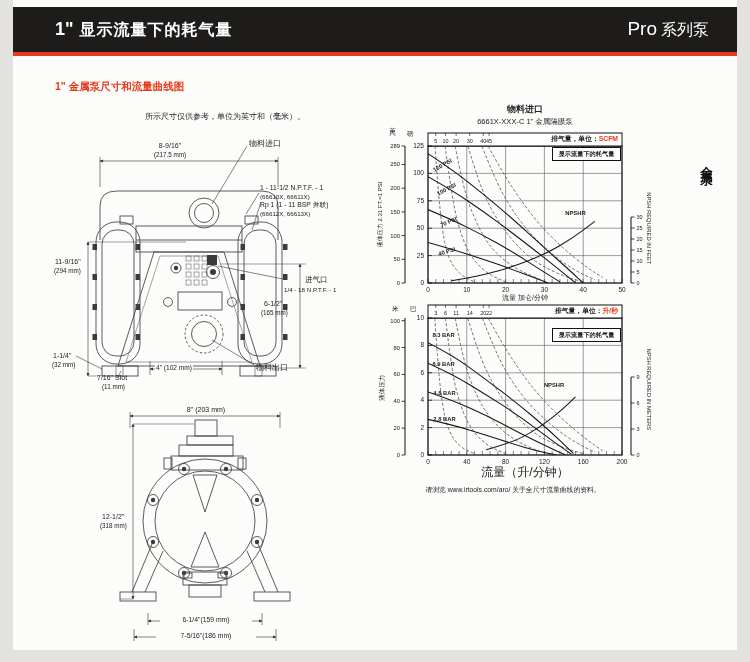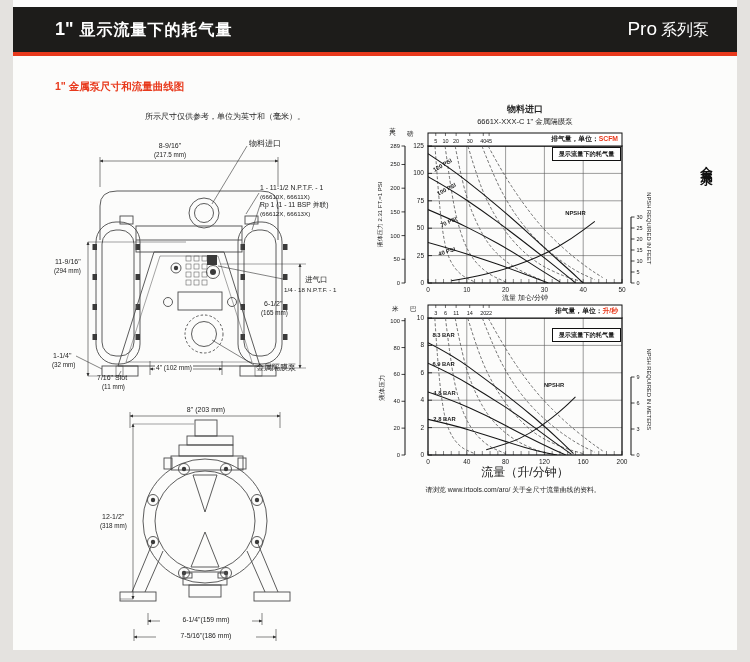--- a/index.html
+++ b/index.html
@@ -207,21 +207,21 @@
   <div class="ov" style="left:54px;top:267px;font-size:6.3px;">(294 mm)</div>
   <div class="ov" style="left:284px;top:276px;font-size:7.5px;padding-left:21px;">进气口</div>
   <div class="ov" style="left:284px;top:286px;font-size:6.2px;">1/4 - 18 N.P.T.F. - 1</div>
   <div class="ov" style="left:264px;top:300px;font-size:7px;">6-1/2"</div>
   <div class="ov" style="left:261px;top:309px;font-size:6.3px;">(165 mm)</div>
   <div class="ov" style="left:53px;top:352px;font-size:7px;">1-1/4"</div>
   <div class="ov" style="left:52px;top:361px;font-size:6.3px;">(32 mm)</div>
   <div class="ov" style="left:97px;top:374px;font-size:7px;">7/16" Slot</div>
   <div class="ov" style="left:102px;top:383px;font-size:6.3px;">(11 mm)</div>
   <div class="ov bgw" style="left:155px;top:364px;font-size:6.6px;">4" (102 mm)</div>
-  <div class="ov" style="left:256px;top:363px;font-size:8px;">金属隔膜泵</div>
+  <div class="ov" style="left:256px;top:363px;font-size:8px;">物料出口</div>
   <div class="ov ctr bgw" style="left:165px;top:406px;width:80px;font-size:7px;">8" (203 mm)</div>
   <div class="ov" style="left:102px;top:513px;font-size:7px;">12-1/2"</div>
   <div class="ov" style="left:100px;top:522px;font-size:6.3px;">(318 mm)</div>
   <div class="ov ctr bgw" style="left:160px;top:616px;width:90px;font-size:6.8px;">6-1/4"(159 mm)</div>
   <div class="ov ctr bgw" style="left:156px;top:632px;width:98px;font-size:6.8px;">7-5/16"(186 mm)</div>
 
   <svg id="charts" viewBox="370 100 336 420" style="left:370px;top:100px;width:336px;height:420px">
       <g>
         <defs>
           <clipPath id="cp0">

